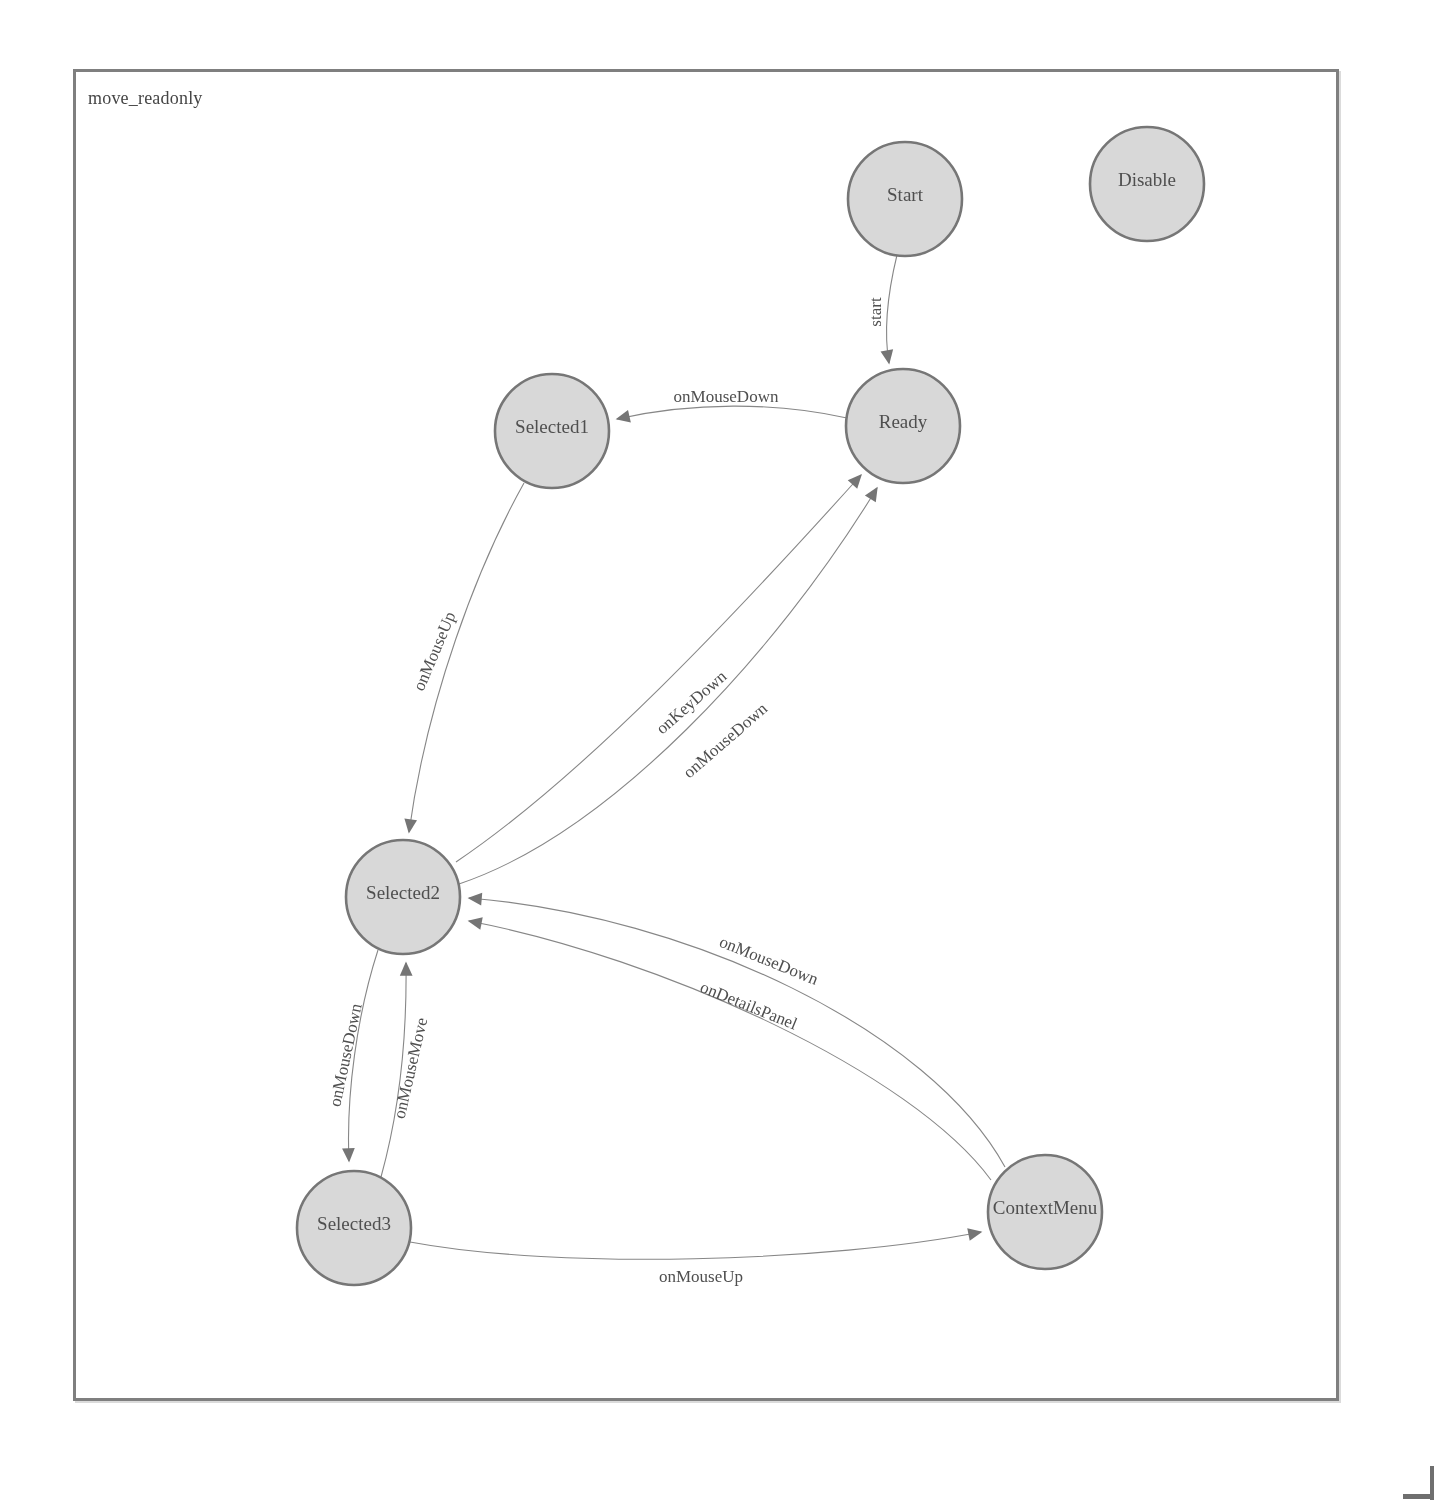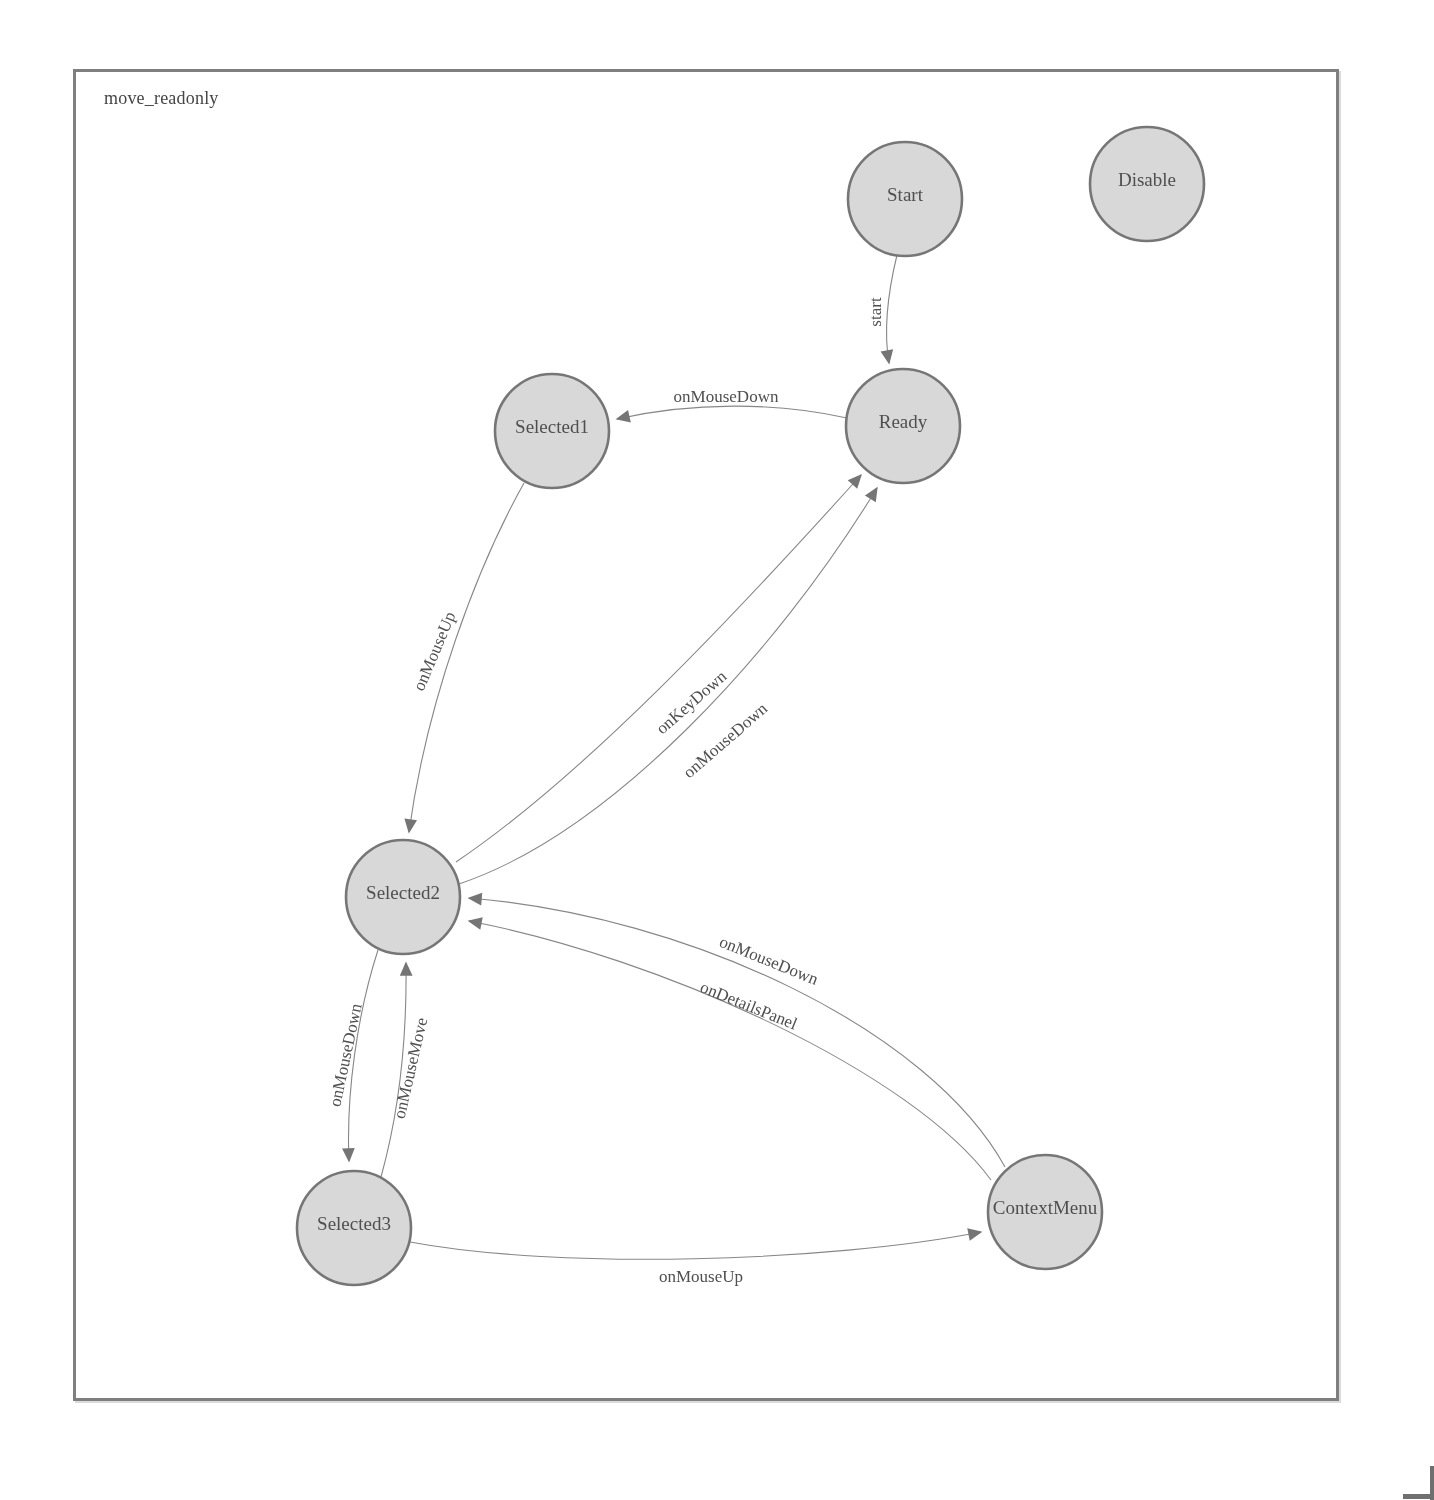--- a/index.html
+++ b/index.html
@@ -17,21 +17,21 @@
     top: 69px;
     width: 1266px;
     height: 1332px;
     box-sizing: border-box;
     border: 3px solid #7f7f7f;
     box-shadow: 2px 2px 0 rgba(190,190,190,0.55);
     background: #ffffff;
   }
   .diagram-title {
     position: absolute;
-    left: 104px;
+    left: 88px;
     top: 88px;
     font-size: 18px;
     color: #454545;
     letter-spacing: 0.2px;
   }
   svg.layer { position: absolute; left: 0; top: 0; }
   .node circle {
     fill: #d8d8d8;
     stroke: #767676;
     stroke-width: 2.6px;

